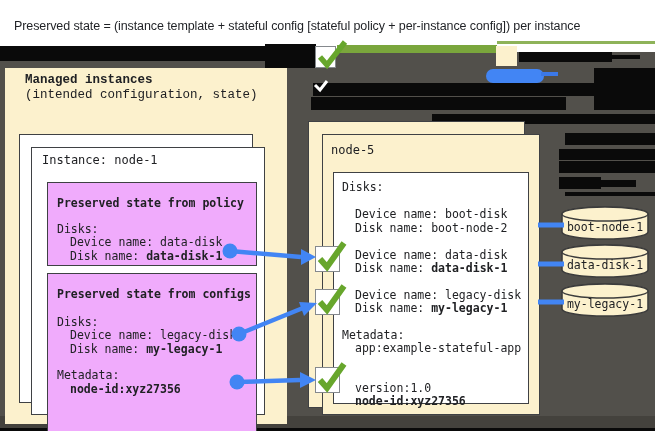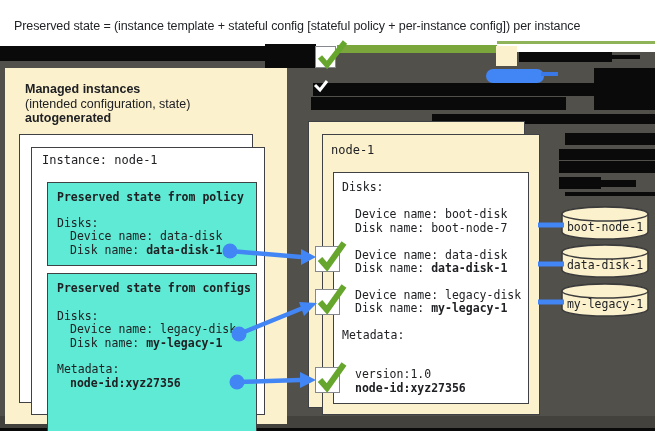--- a/index.html
+++ b/index.html
@@ -23,21 +23,21 @@
          font-size:11.5px;line-height:13.5px;white-space:pre;}
   .mline b{font-weight:bold;}
   .bold{font-weight:bold;}
   .ind{padding-left:13px;}
   .mt12{margin-top:12px;}
   .mt14{margin-top:14px;}
   .mt13{margin-top:13px;}
   .gap{margin-top:13.4px;}
   
   .state-box{position:absolute;border:1.4px solid #3f4144;box-sizing:border-box;
-             padding:8px 0 0 9px;background:#5eead4;}
+             padding:14px 0 0 9px;background:#f0abfc;}
   
   .checkbox{position:absolute;background:#ffffff;border:1.5px solid #85898d;box-sizing:border-box;}
   
   .green-bar{position:absolute;background:#7aa63c;}
   .green-thin{position:absolute;background:#7aa63c;opacity:.85;}
   .cream-square{position:absolute;background:#fcf1cd;}
   .blue-pill{position:absolute;background:#4285f4;border-radius:7px;}
   .blue-tail{position:absolute;background:#3b78e7;}
   .bottom-band{position:absolute;left:0;top:416px;width:655px;height:15px;background:#44423d;}
   .bottom-line{position:absolute;left:0;top:428px;width:655px;height:3px;background:#0a0a0a;}
@@ -71,24 +71,23 @@
 <div class="green-thin" style="left:497px;top:41px;width:158px;height:3px;"></div>
 <div class="green-bar" style="left:337px;top:45px;width:160px;height:8px;"></div>
 <div class="cream-square" style="left:496px;top:46px;width:21px;height:20px;"></div>
 <div class="blue-pill" style="left:486px;top:69px;width:58px;height:14px;"></div>
 <div class="blue-tail" style="left:541px;top:72px;width:17px;height:4px;"></div>
 
 <div class="bottom-band"></div>
 <div class="bottom-line"></div>
 
 <div class="abs cream" style="left:5px;top:68px;width:282px;height:356px;">
-  <div class="sans" style="position:absolute;left:20px;top:14px;">
+  <div class="sans" style="position:absolute;left:20px;top:5px;font-family:Liberation Mono, monospace;">
     <div class="bold">Managed instances</div>
     <div>(intended configuration, state)</div>
-    <div class="bold">autogenerated</div>
   </div>
 </div>
 
 <div class="card" style="left:19px;top:134px;width:234px;height:269px;"></div>
 <div class="card" style="left:31px;top:147px;width:234px;height:268px;">
   <div class="mline" style="position:absolute;left:10px;top:6px;font-size:12px;">Instance: node-1</div>
 
   <div class="state-box" style="left:15px;top:34px;width:210px;height:84px;">
     <div class="mline bold">Preserved state from policy</div>
     <div class="mline mt12">Disks:</div>
@@ -101,38 +100,39 @@
     <div class="mline mt14">Disks:</div>
     <div class="mline ind">Device name: legacy-disk</div>
     <div class="mline ind"><span>Disk name: </span><b>my-legacy-1</b></div>
     <div class="mline mt13">Metadata:</div>
     <div class="mline ind bold">node-id:xyz27356</div>
   </div>
 </div>
 
 <div class="cream-card" style="left:308px;top:121px;width:217px;height:287px;"></div>
 <div class="cream-card" style="left:322px;top:134px;width:218px;height:281px;">
-  <div class="mline" style="position:absolute;left:8px;top:9px;font-size:12px;">node-1</div>
+  <div class="mline" style="position:absolute;left:8px;top:9px;font-size:12px;">node-5</div>
 
   <div class="inner-box" style="left:10px;top:37px;width:196px;height:232px;padding:8px 0 0 8px;">
     <div class="mline" style="line-height:13.4px;">Disks:</div>
     <div style="margin-top:14px;">
       <div class="mline ind" style="line-height:13.4px;">Device name: boot-disk</div>
-      <div class="mline ind" style="line-height:13.4px;">Disk name: boot-node-7</div>
+      <div class="mline ind" style="line-height:13.4px;">Disk name: boot-node-2</div>
     </div>
     <div class="gap">
       <div class="mline ind" style="line-height:13.4px;">Device name: data-disk</div>
       <div class="mline ind" style="line-height:13.4px;"><span>Disk name: </span><b>data-disk-1</b></div>
     </div>
     <div class="gap">
       <div class="mline ind" style="line-height:13.4px;">Device name: legacy-disk</div>
       <div class="mline ind" style="line-height:13.4px;"><span>Disk name: </span><b>my-legacy-1</b></div>
     </div>
     <div class="gap">
       <div class="mline" style="line-height:13.4px;">Metadata:</div>
+      <div class="mline ind" style="line-height:13.4px;">app:example-stateful-app</div>
       <div class="mline ind" style="line-height:13.4px;margin-top:26px;">version:1.0</div>
       <div class="mline ind bold" style="line-height:13.4px;">node-id:xyz27356</div>
     </div>
   </div>
 </div>
 
 <div class="checkbox" style="left:315px;top:46px;width:21px;height:22px;"></div>
 <div class="checkbox" style="left:315px;top:246px;width:25px;height:26px;"></div>
 <div class="checkbox" style="left:315px;top:289px;width:25px;height:26px;"></div>
 <div class="checkbox" style="left:315px;top:367px;width:25px;height:26px;"></div>

